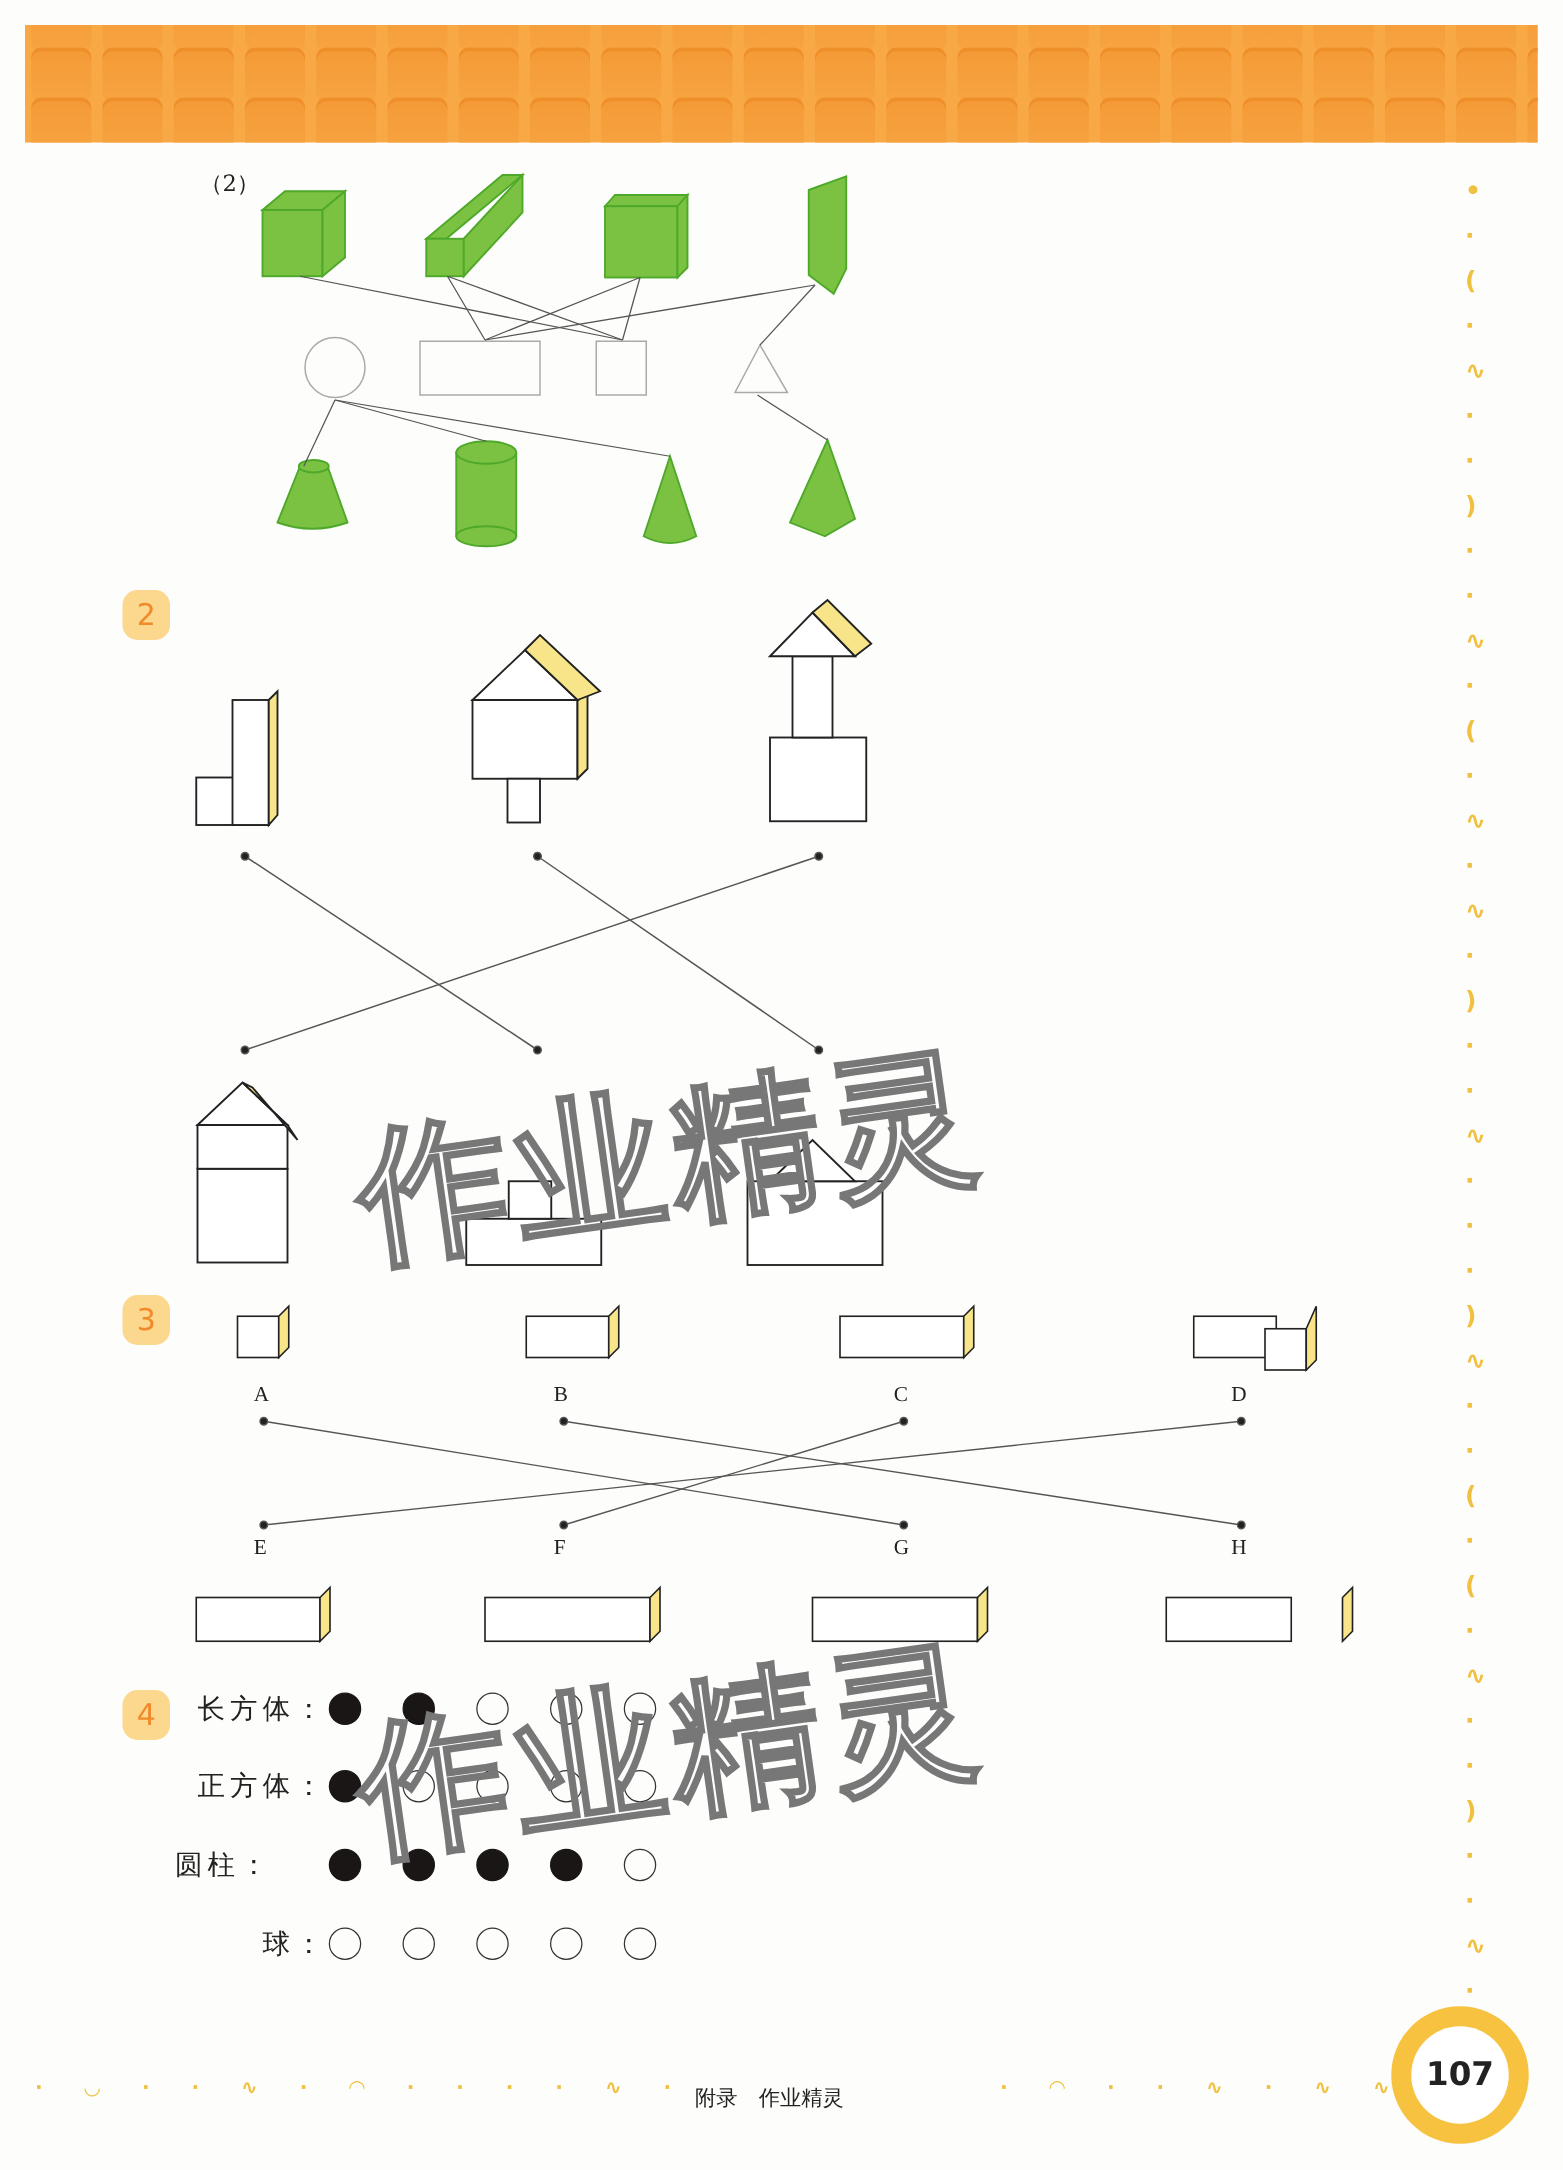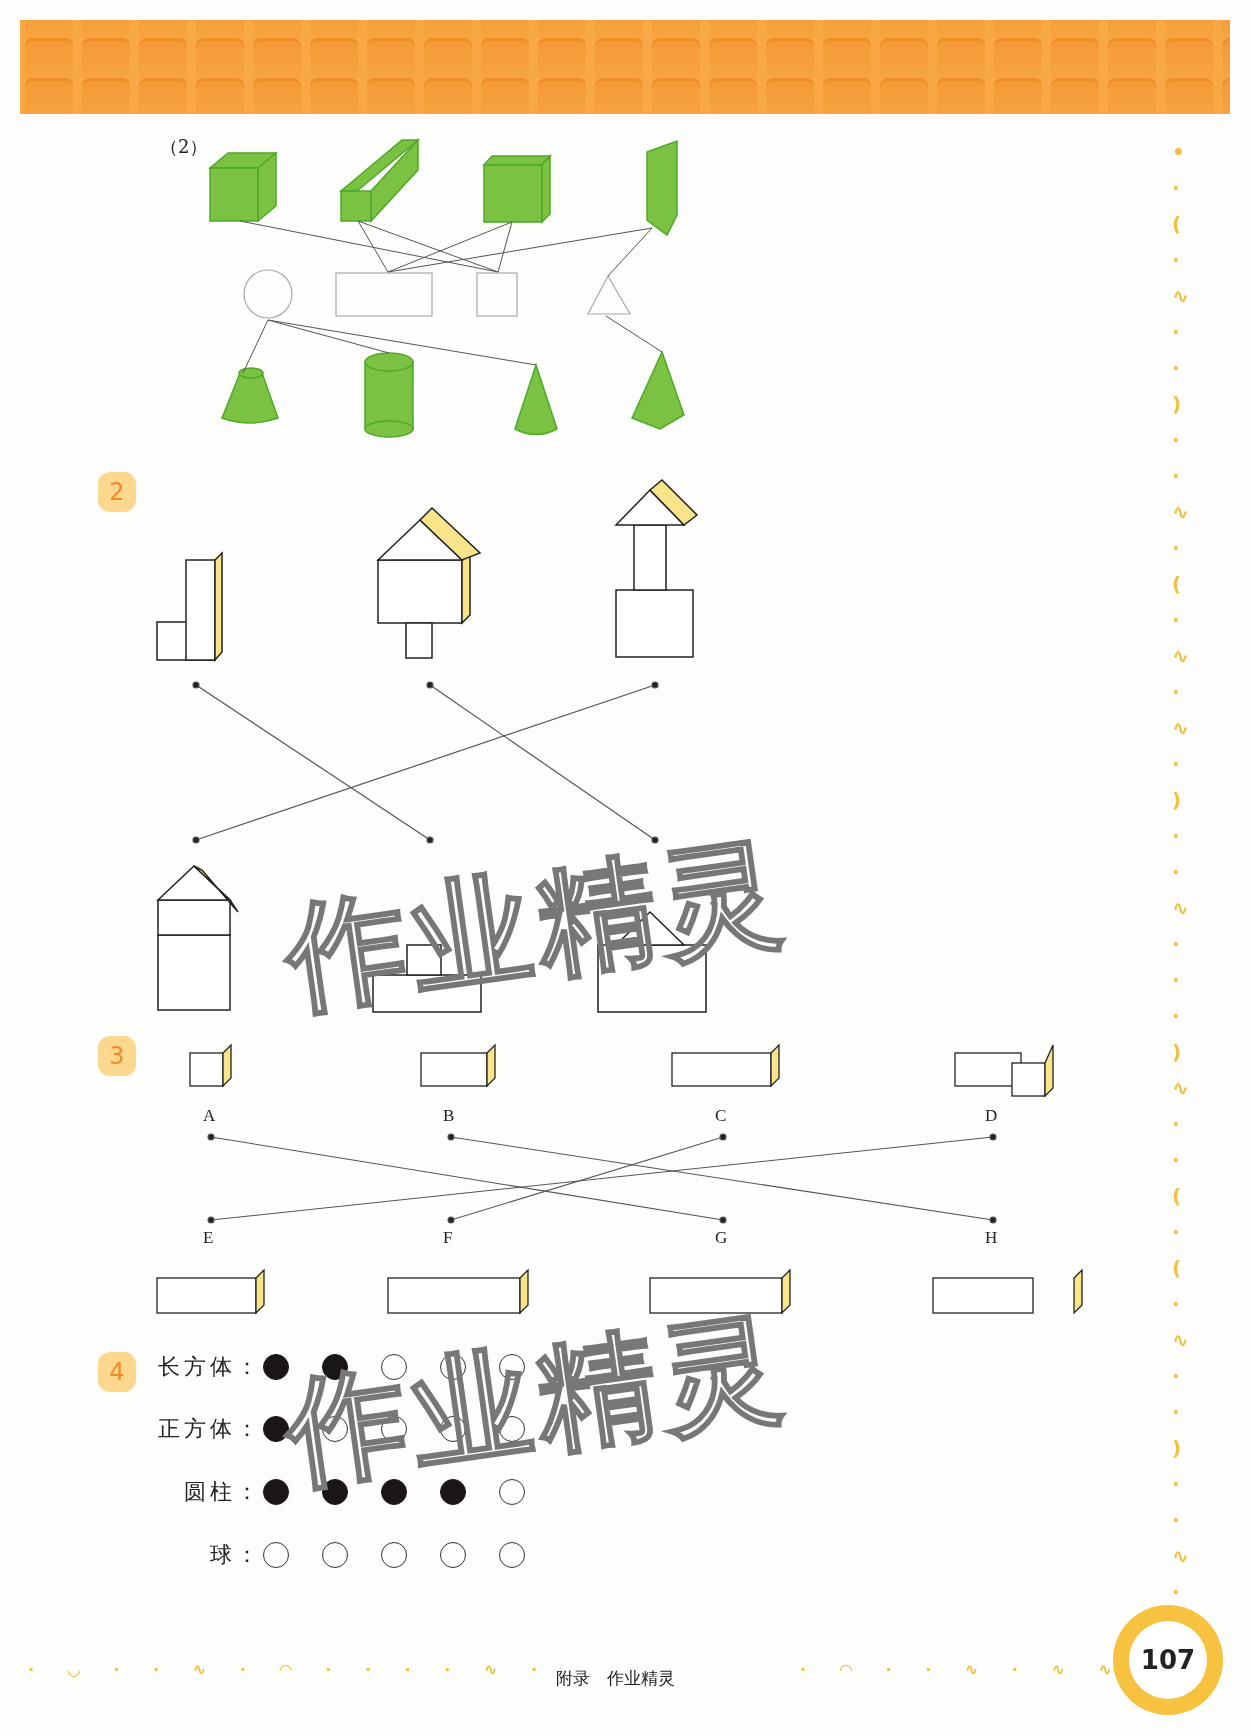--- a/index.html
+++ b/index.html
@@ -238,21 +238,21 @@
     <div class="abs dot filled" style="left: 322px; top: 1354px;"></div>
     <div class="abs dot" style="left: 381px; top: 1354px;"></div>
     <div class="abs dot" style="left: 440px; top: 1354px;"></div>
     <div class="abs dot" style="left: 499px; top: 1354px;"></div>
     <div class="abs cn" style="right: 988px; top: 1414px;">正方体：</div>
     <div class="abs dot filled" style="left: 263px; top: 1416px;"></div>
     <div class="abs dot" style="left: 322px; top: 1416px;"></div>
     <div class="abs dot" style="left: 381px; top: 1416px;"></div>
     <div class="abs dot" style="left: 440px; top: 1416px;"></div>
     <div class="abs dot" style="left: 499px; top: 1416px;"></div>
-    <div class="abs cn" style="right: 988px; top: 1477px; text-align: right;">圆柱：</div>
+    <div class="abs cn" style="right: 1032px; top: 1477px; text-align: right;">圆柱：</div>
     <div class="abs dot filled" style="left: 263px; top: 1479px;"></div>
     <div class="abs dot filled" style="left: 322px; top: 1479px;"></div>
     <div class="abs dot filled" style="left: 381px; top: 1479px;"></div>
     <div class="abs dot filled" style="left: 440px; top: 1479px;"></div>
     <div class="abs dot" style="left: 499px; top: 1479px;"></div>
     <div class="abs cn" style="right: 988px; top: 1540px;">球：</div>
     <div class="abs dot" style="left: 263px; top: 1542px;"></div>
     <div class="abs dot" style="left: 322px; top: 1542px;"></div>
     <div class="abs dot" style="left: 381px; top: 1542px;"></div>
     <div class="abs dot" style="left: 440px; top: 1542px;"></div>

